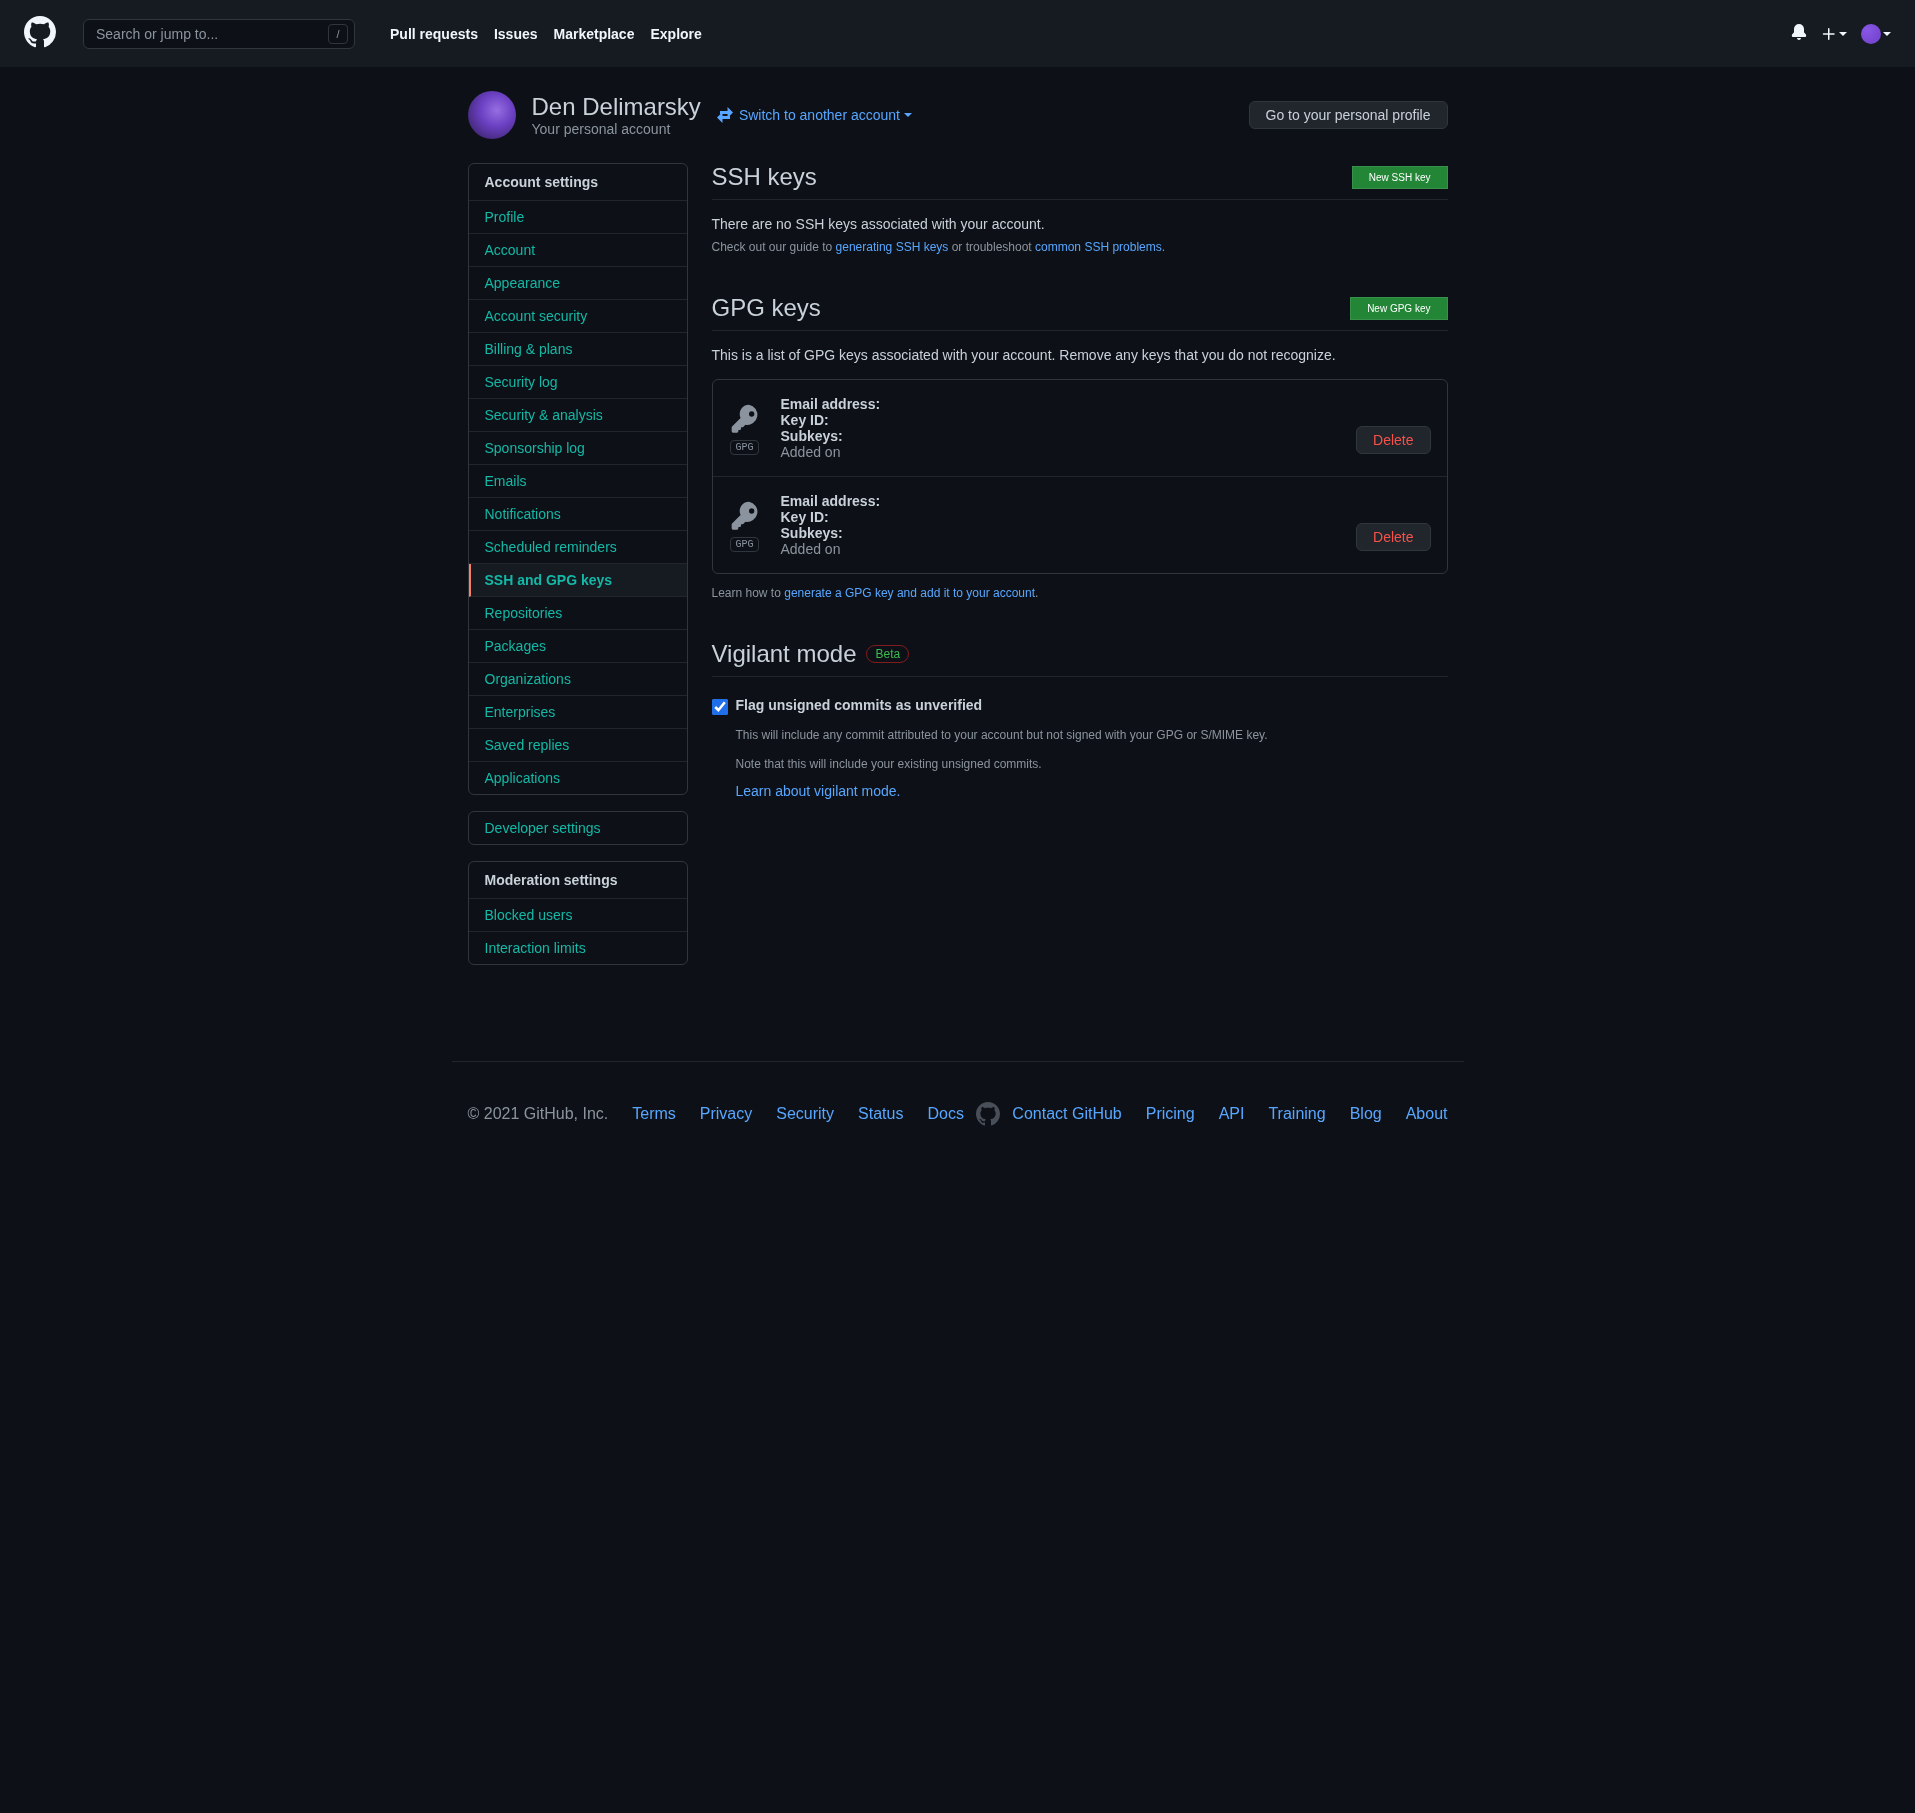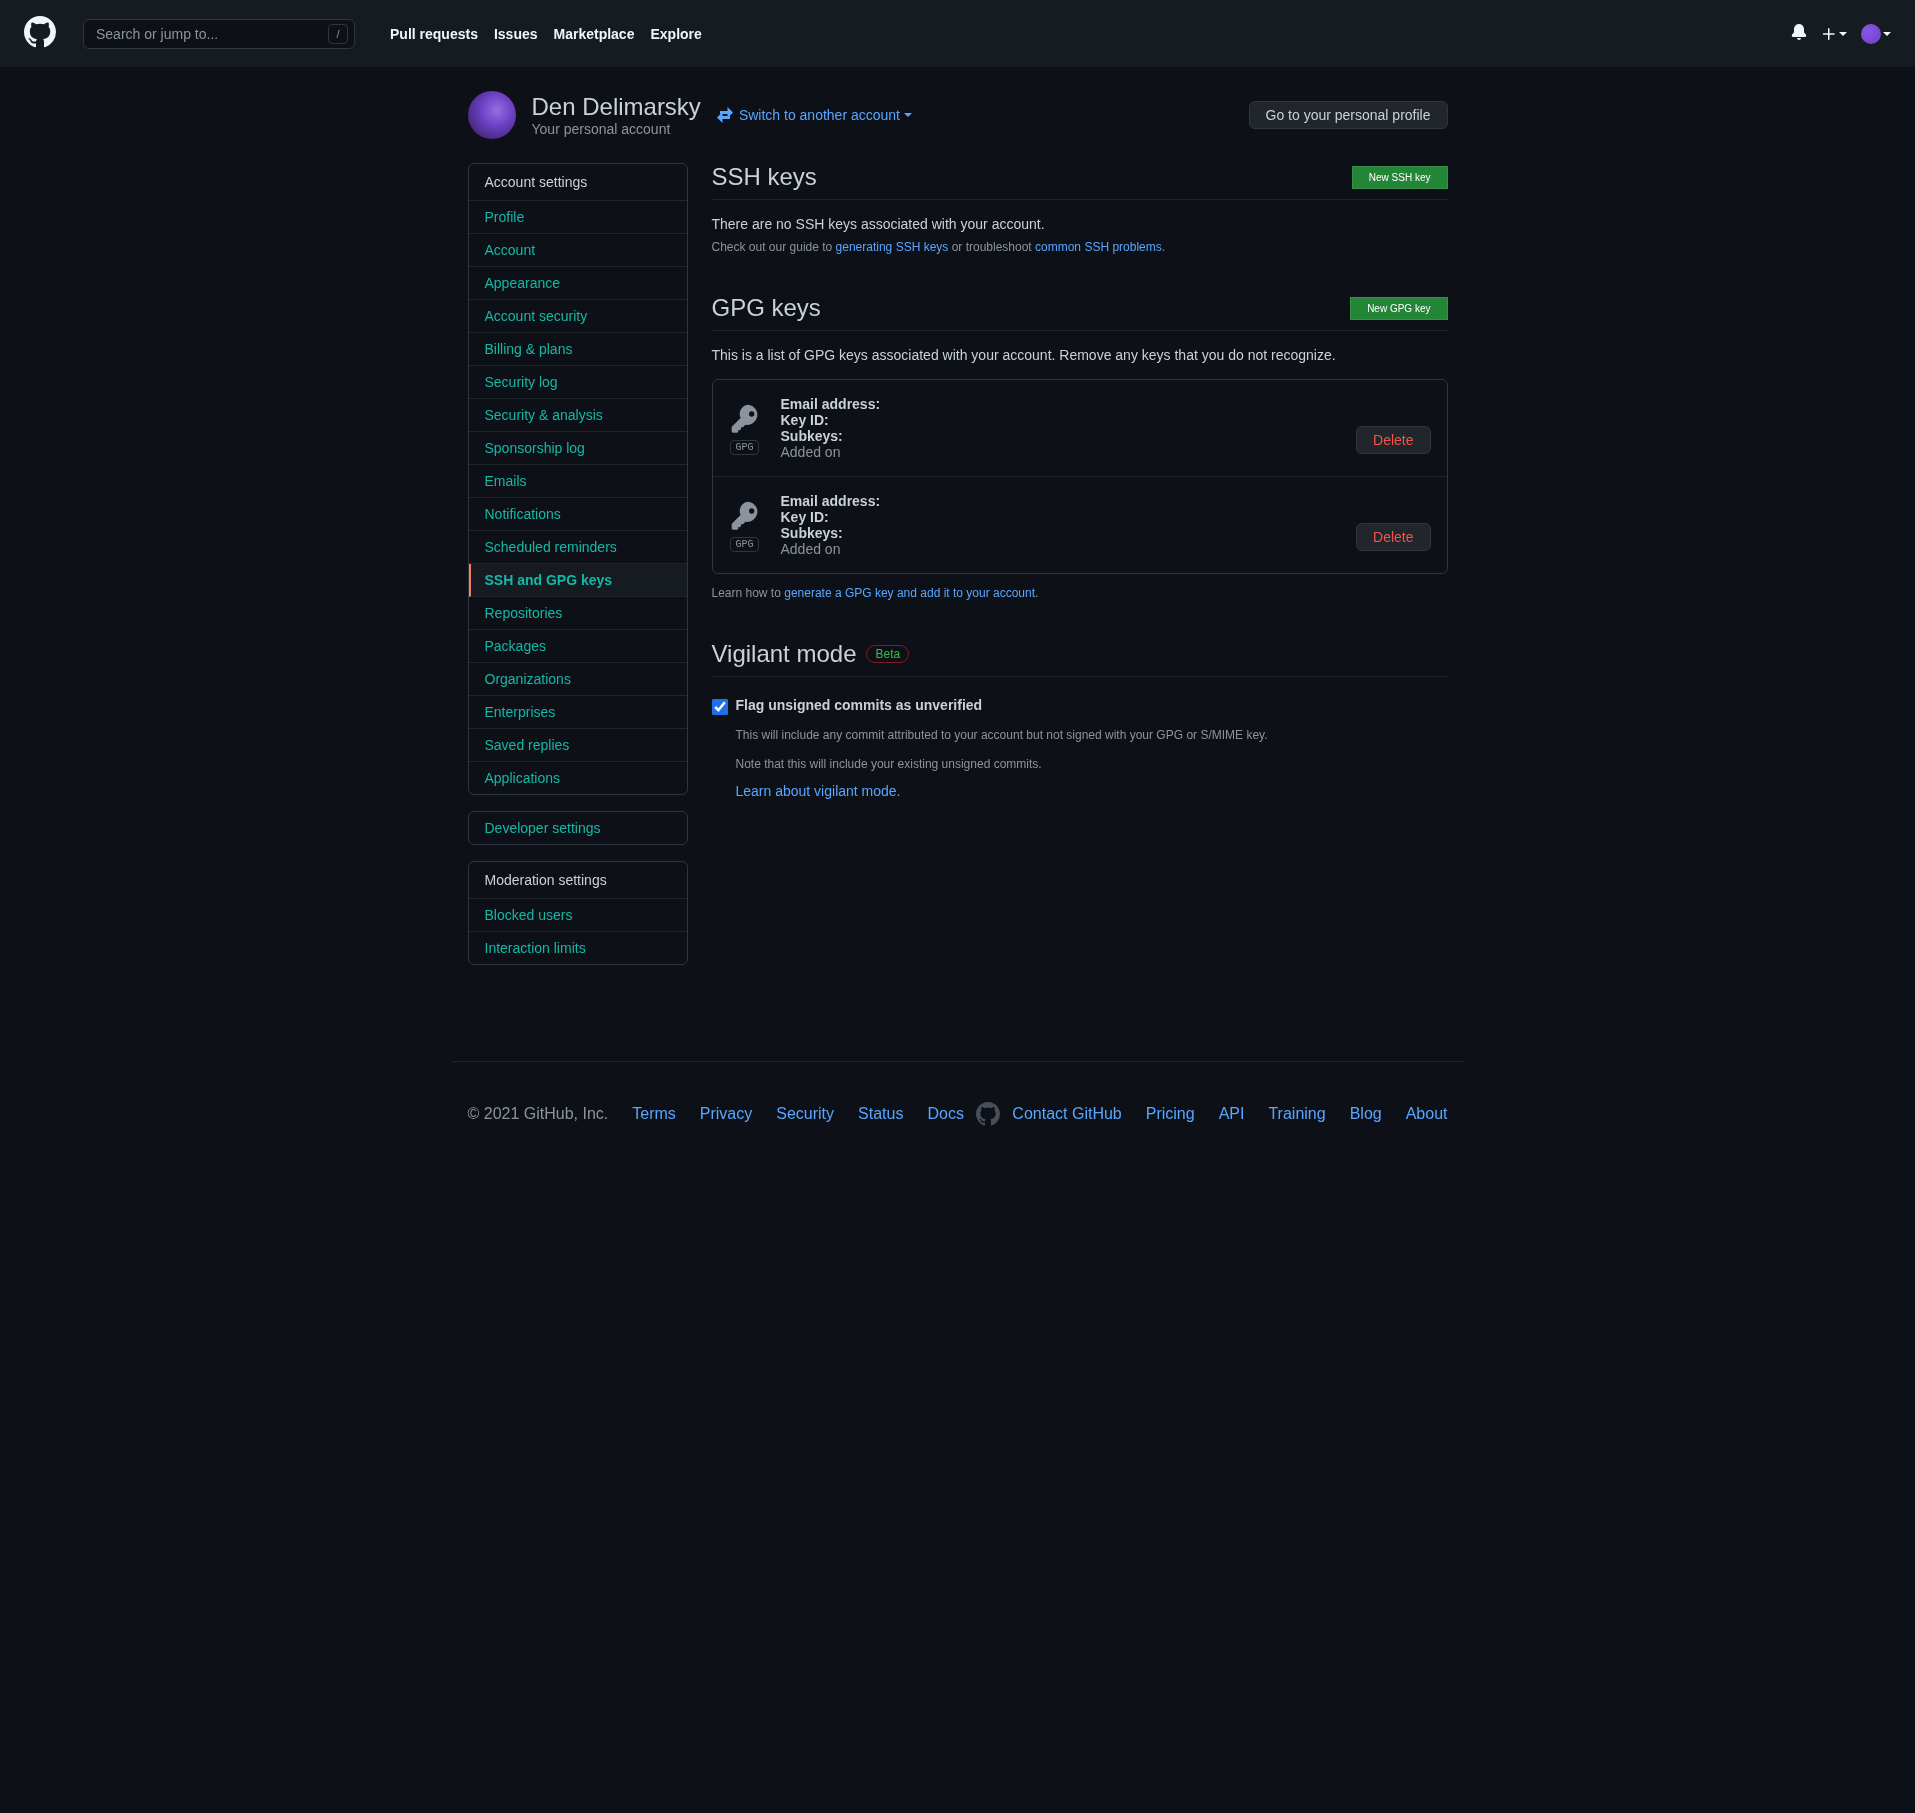--- a/index.html
+++ b/index.html
@@ -109,21 +109,21 @@
 .layout { display: flex; gap: 24px; }
 .sidebar { width: 220px; flex-shrink: 0; }
 .menu-box {
   border: 1px solid #30363d;
   border-radius: 6px;
   margin-bottom: 16px;
   overflow: hidden;
 }
 .menu-head {
   padding: 10px 16px;
-  font-weight: 400;
+  font-weight: 700;
   color: #c9d1d9;
   border-bottom: 1px solid #21262d;
 }
 .menu-item {
   display: block;
   padding: 8px 16px;
   color: #14b8a6;
   border-bottom: 1px solid #21262d;
   font-size: 14px;
   cursor: pointer;

